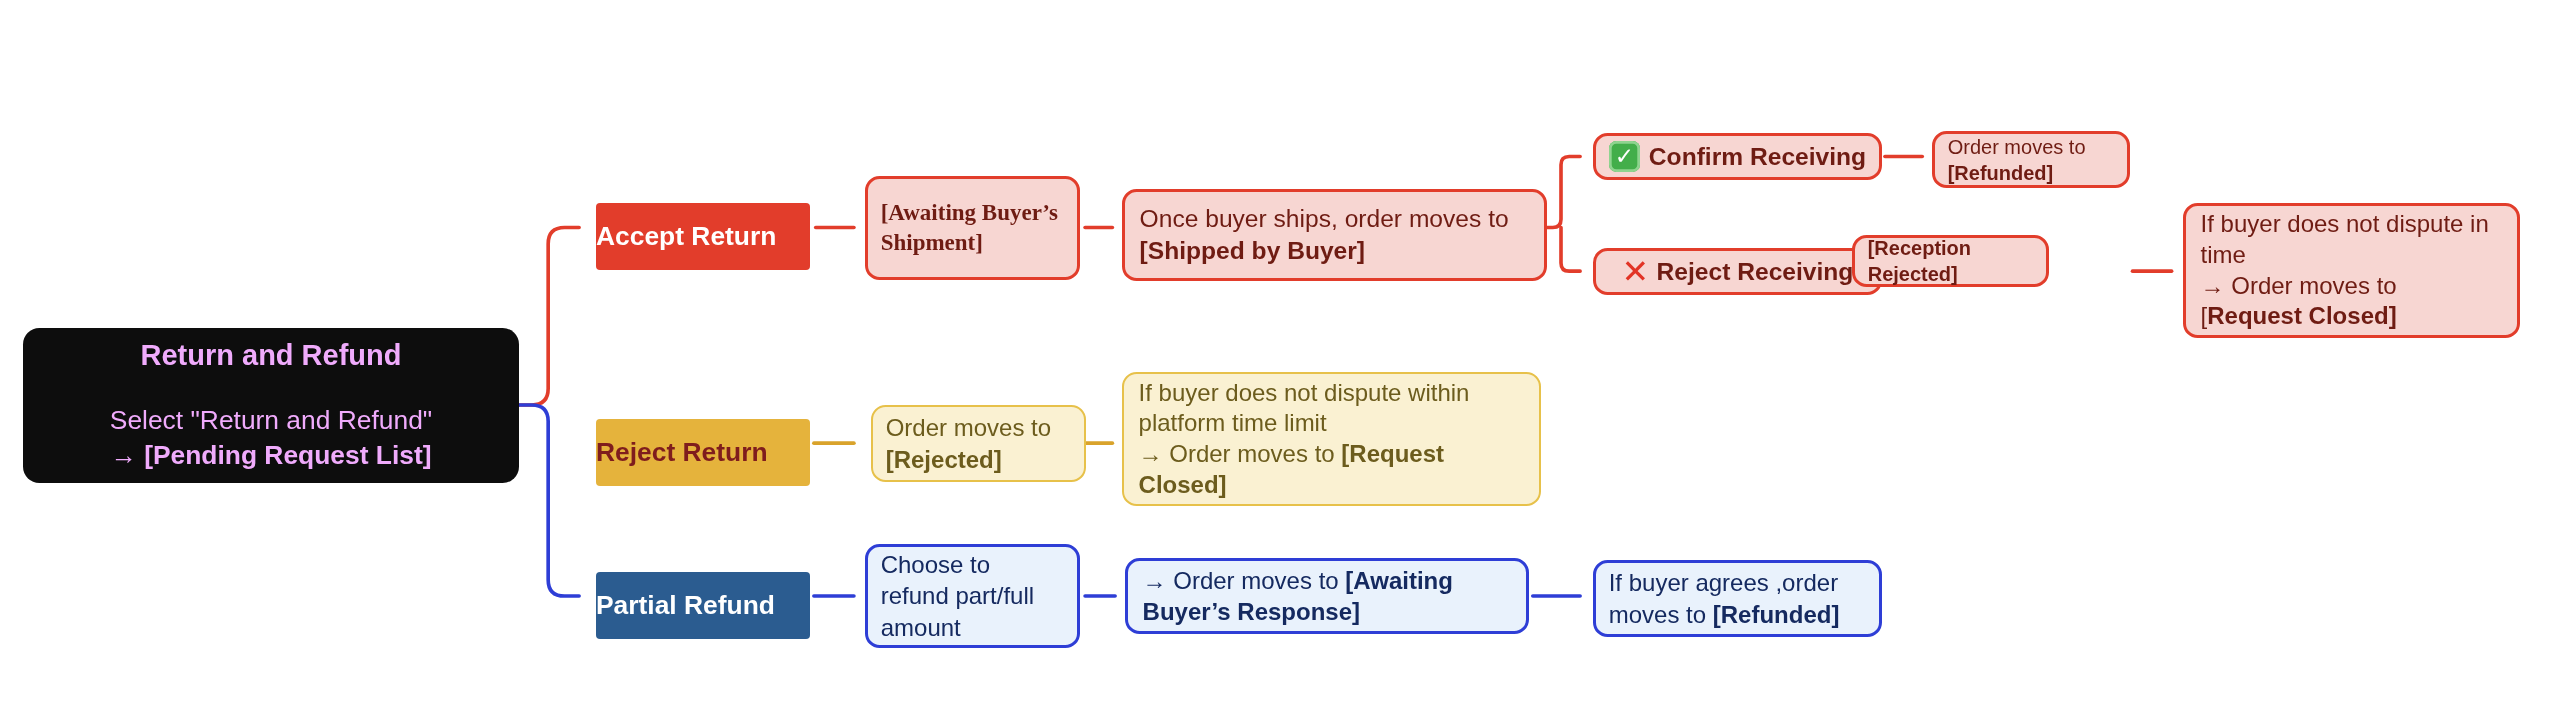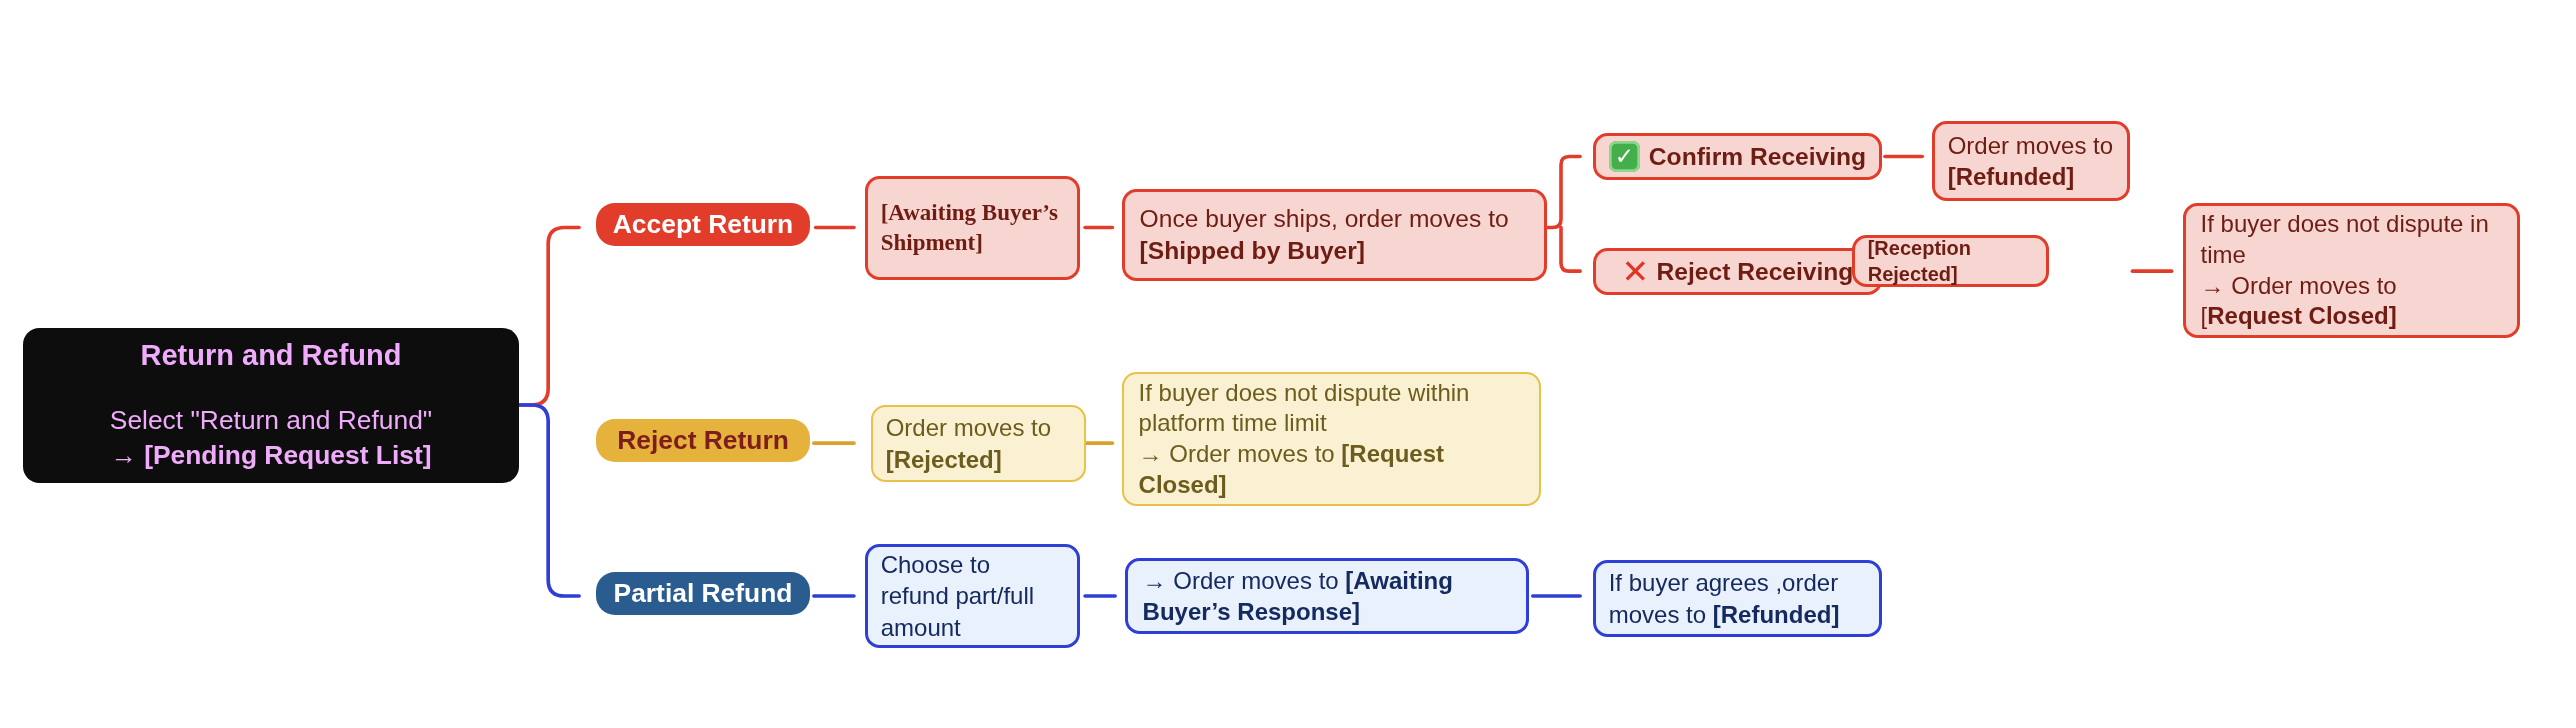--- a/index.html
+++ b/index.html
@@ -13,35 +13,35 @@
   
   .start{
     left:23px;top:328px;width:496px;height:155px;background:var(--black);
     border-radius:16.4px;color:#f0abfc;text-align:center;align-items:center;padding:9px 18px;
   }
   .start .title{font-size:29px;font-weight:700;margin-bottom:31px;}
   .start .line{font-size:26.4px;line-height:1.3;}
 
   
   .rowbtn{
-    width:214px;height:43px;border-radius:19px;align-items:center;text-align:center;
+    width:214px;height:67px;border-radius:4px;align-items:flex-start;text-align:center;
     justify-content:center;color:#fff;font-size:26.4px;font-weight:700;line-height:1;
   }
   .btn-accept{left:596px;top:203px;background:var(--red);}
   .btn-reject{left:596px;top:419px;background:var(--gold);color:#7f1d1d;}
   .btn-partial{left:596px;top:572px;background:var(--navy-btn);}
 
   
   .pinkbox{background:var(--pink);border:3.2px solid var(--red);color:var(--maroon);border-radius:14.6px;}
   .awaiting{left:865px;top:176px;width:215px;height:104px;padding:5.5px 12.7px;font-size:23px;font-weight:700;line-height:1.3;font-family:Liberation Serif, serif;}
   .once{left:1122px;top:189px;width:425px;height:92px;padding:5.5px 14.6px;font-size:24.6px;line-height:1.3;}
   .recv{flex-direction:row;align-items:center;width:289px;height:47px;padding:0 11px;font-size:24.6px;font-weight:700;}
   .confirm{left:1593px;top:133px;}
   .rejectrecv{left:1593px;top:248px;}
-  .refunded{left:1932px;top:121px;width:198px;height:80px;padding:3.6px 12.7px;font-size:24px;line-height:1.3;}
+  .refunded{left:1932px;top:131px;width:198px;height:57px;padding:3.6px 12.7px;font-size:20px;line-height:1.3;}
   .reception{left:1852px;top:235px;width:197px;height:52px;padding:3.6px 12.7px;font-size:20px;font-weight:700;line-height:1.3;}
   .farred{left:2183px;top:203px;width:337px;height:135px;padding:5.5px 14.6px;font-size:24px;line-height:1.28;}
 
   
   .creambox{background:var(--cream);border:2.7px solid var(--gold-border);color:var(--olive);border-radius:14.6px;}
   .rejected{left:871px;top:405px;width:215px;height:77px;padding:5.5px 12.7px;font-size:24px;line-height:1.3;}
   .yellowbig{left:1122px;top:372px;width:419px;height:134px;padding:5.5px 14.6px;font-size:24px;line-height:1.28;}
 
   
   .bluebox{background:var(--lightblue);border:3.2px solid var(--royal);color:var(--navy);border-radius:14.6px;}

